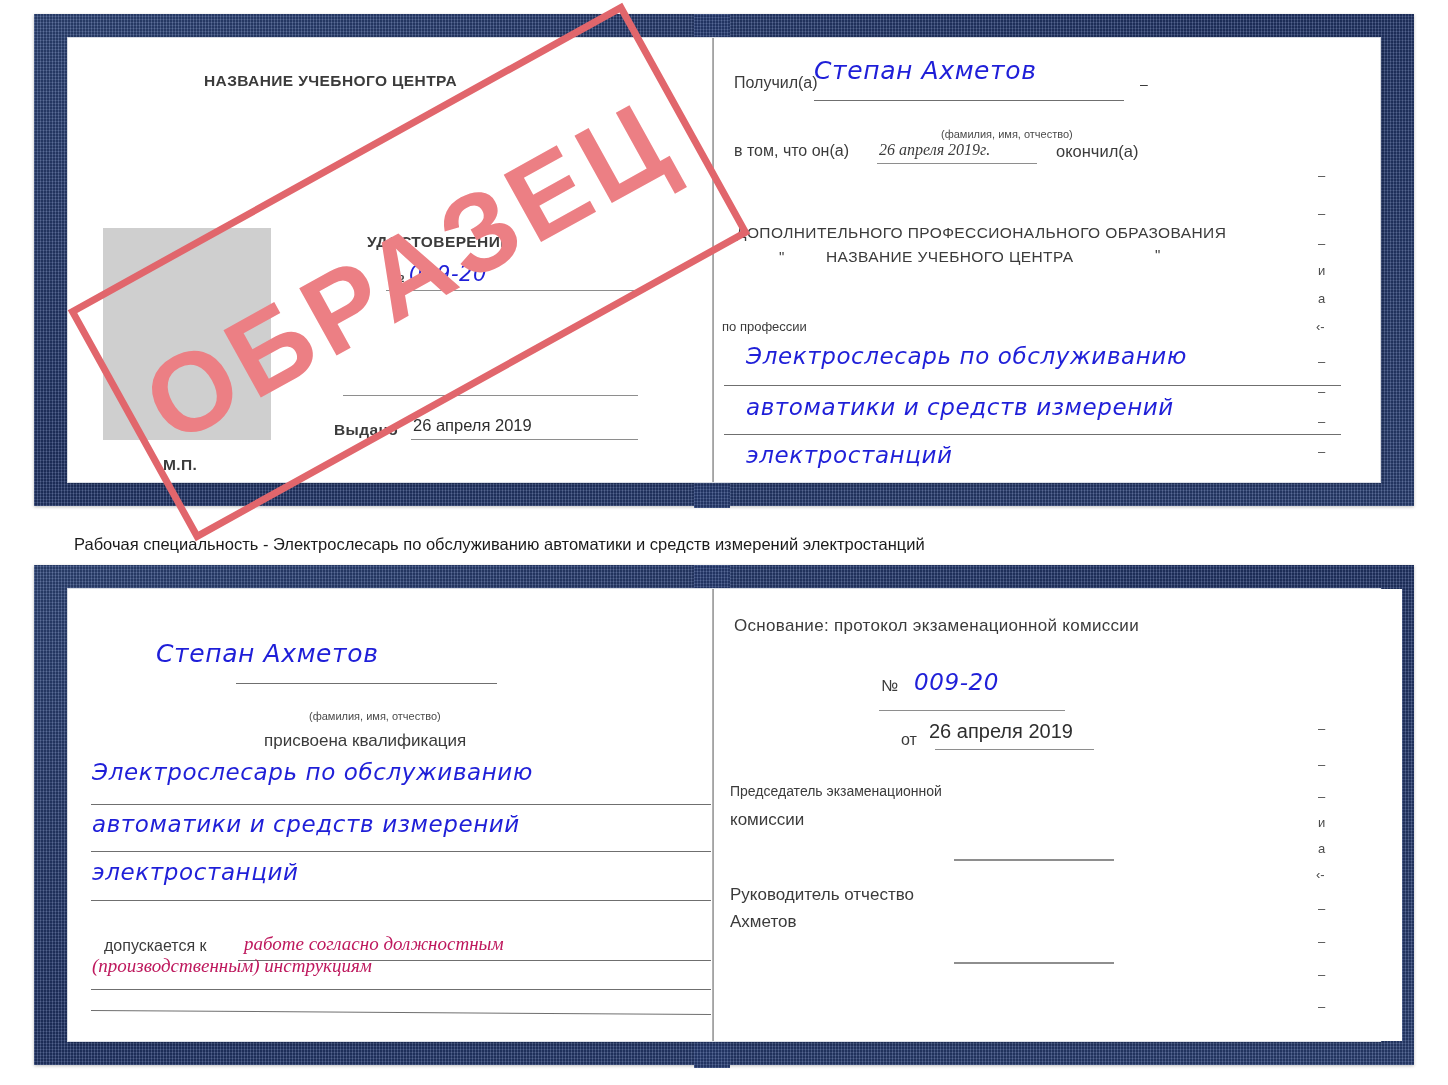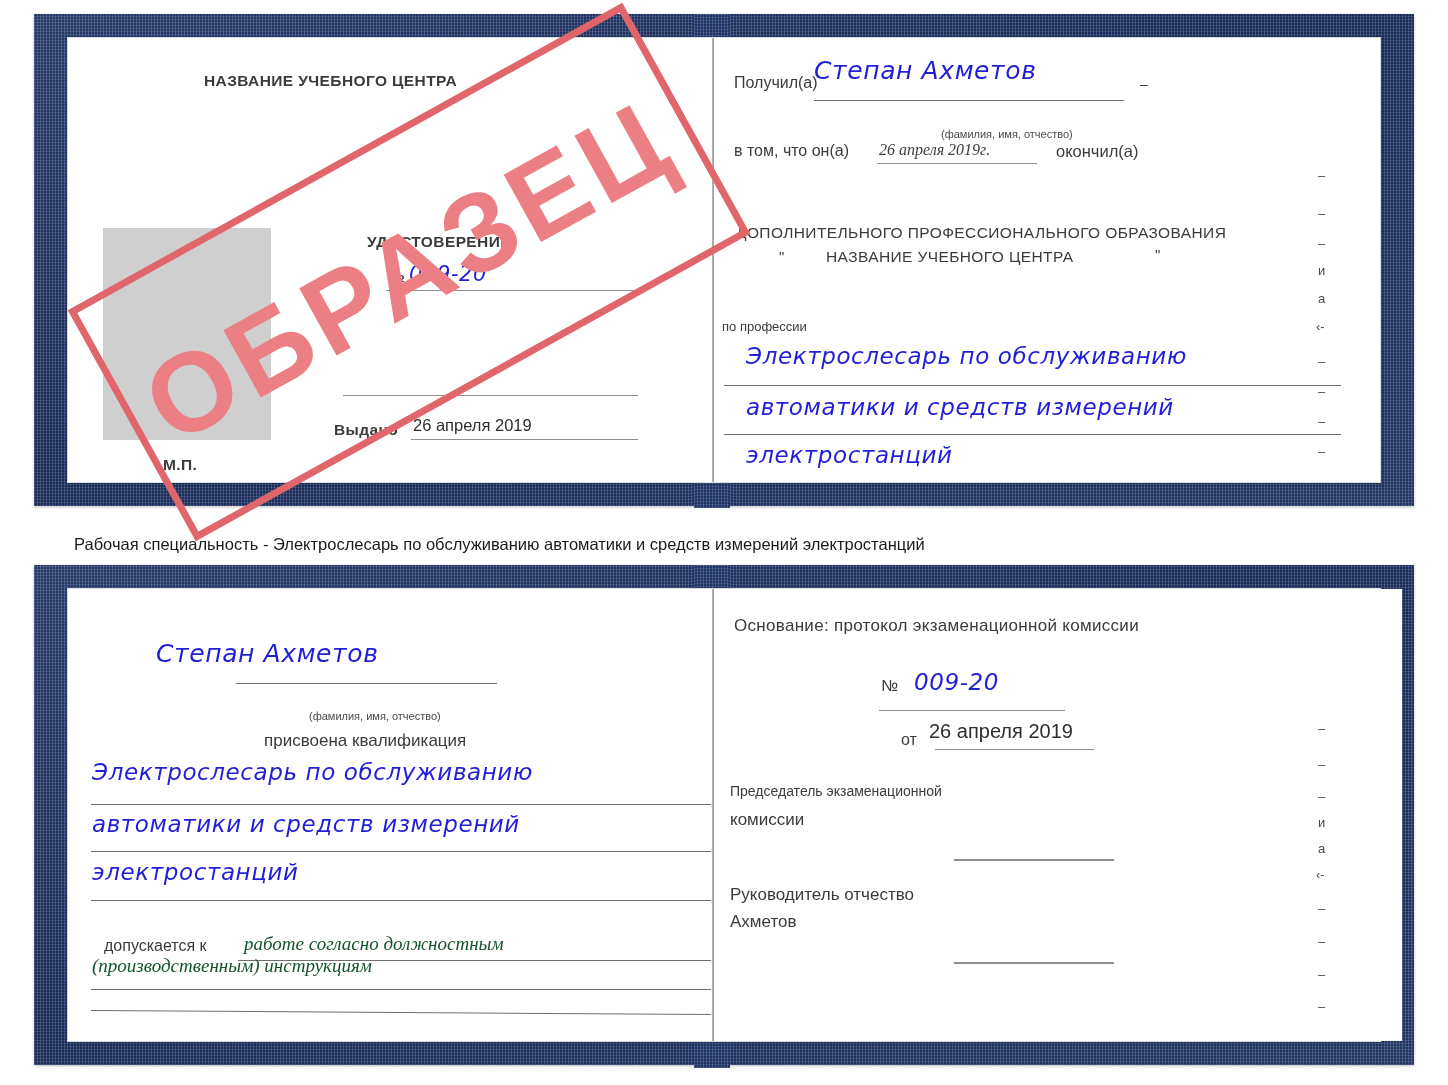--- a/index.html
+++ b/index.html
@@ -73,21 +73,21 @@
   .hand {
     position: absolute;
     color: #1f1fd8;
     font-family: "DejaVu Sans", sans-serif;
     font-style: italic;
     white-space: nowrap;
     letter-spacing: 0.6px;
   }
   .typed {
     position: absolute;
-    color: #14532d;
+    color: #be185d;
     font-family: "Liberation Serif", serif;
     font-style: italic;
     white-space: nowrap;
   }
   .ruleline {
     position: absolute;
     height: 1px;
     background: #8e8e8e;
   }
   .ruleline.dark { background: #6f6f6f; }

